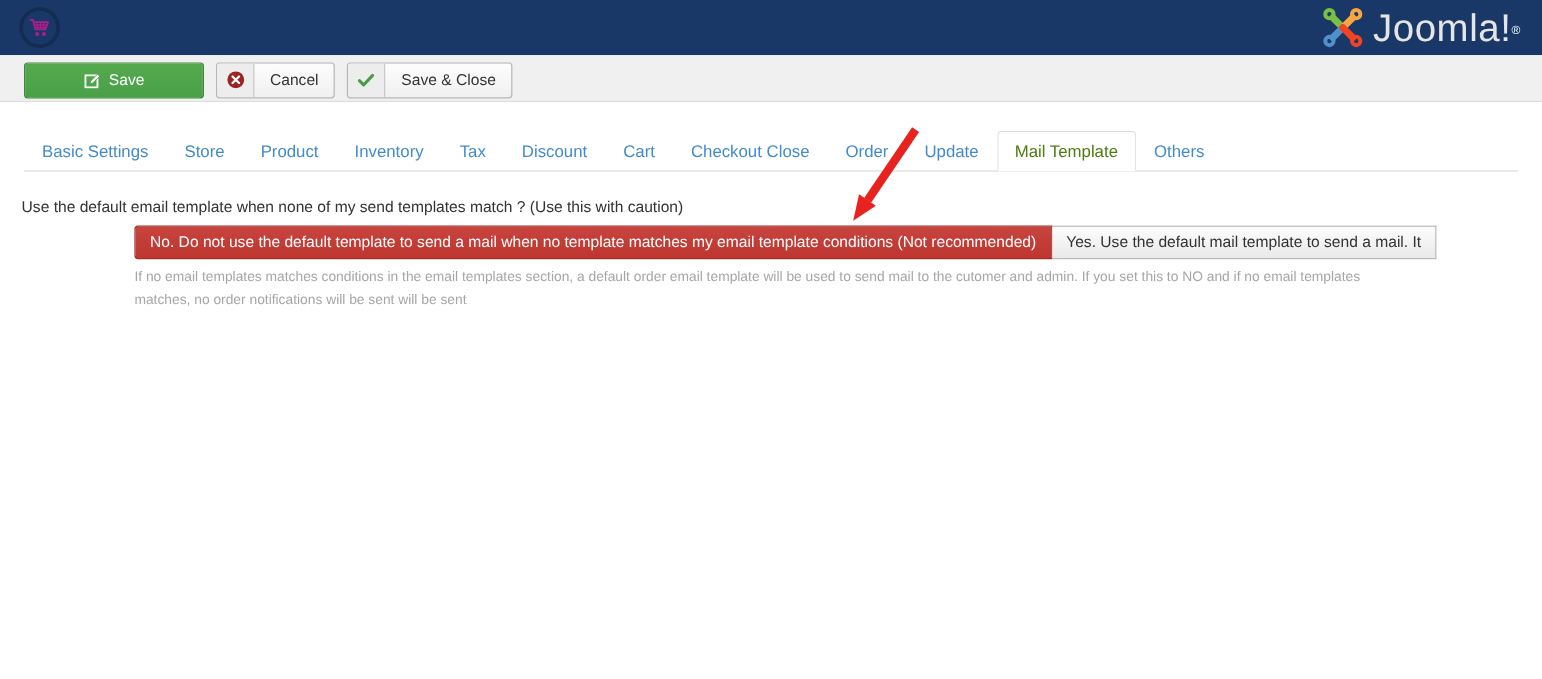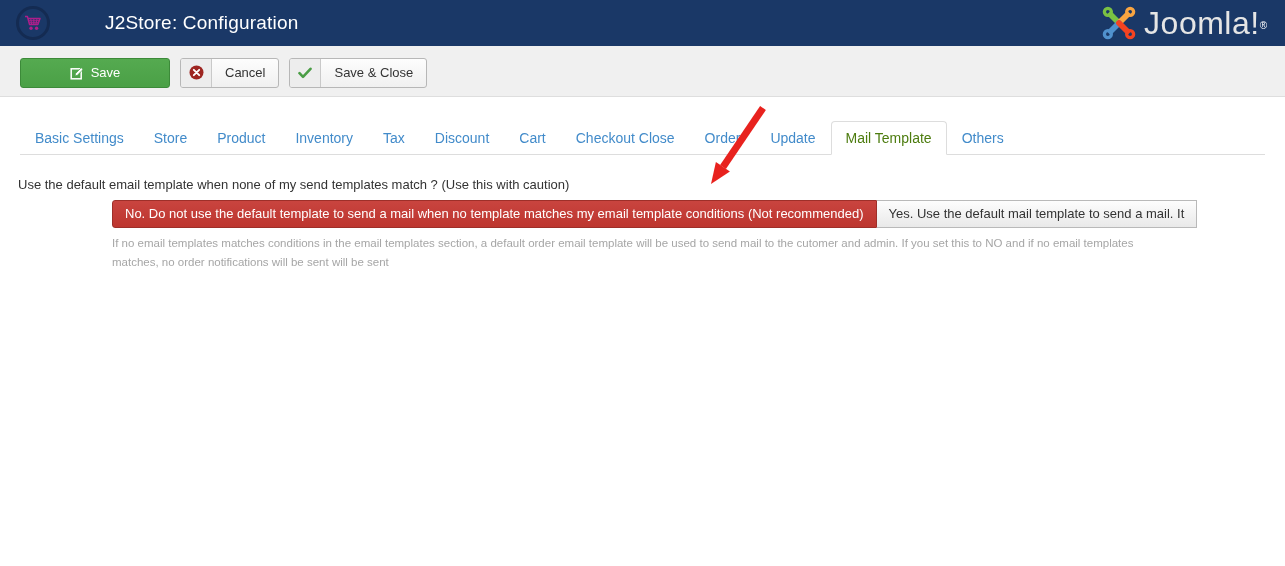--- a/index.html
+++ b/index.html
@@ -36,21 +36,21 @@
     letter-spacing:.2px;
   }
   .joomla-logo{display:flex;align-items:center;margin-right:4px;}
   .joomla-logo svg{margin-right:6px;}
   .joomla-text{color:#e5e5e5;font-size:32px;font-weight:400;letter-spacing:.5px;}
   .joomla-reg{color:#fff;font-size:10px;vertical-align:top;position:relative;top:2px;}
   
   .toolbar{
     background:var(--toolbar-bg);
     border-bottom:1px solid #dedede;
-    padding:13px 20px 10px 20px;height:51px;
+    padding:13px 20px 10px 20px;height:39px;
     display:flex;align-items:center;gap:10px;
   }
   .btn{
     height:30px;border-radius:3px;font-size:13px;
     font-family:inherit;cursor:pointer;display:inline-flex;
     align-items:center;color:#333;
   }
   .btn-save{
     width:150px;justify-content:center;gap:7px;
     background:linear-gradient(#55aa50,var(--save-green));
@@ -113,21 +113,20 @@
   <header class="topbar">
     <div class="brand-left">
       <span class="cart-badge">
         <svg width="20" height="20" viewBox="0 0 20 20">
           <path d="M2 3.5 h2.4 l2.2 8 h8.2 l2.2 -6 h-12" fill="none" stroke="var(--cart-magenta)" stroke-width="1.5" stroke-linejoin="round"></path>
           <path d="M7.6 5 l1 6 M10.8 5.5 v5.5 M14 5.5 l-1 5.5 M5.6 7.8 h11 M6.3 9.8 h9.6" stroke="var(--cart-magenta)" stroke-width="1.1"></path>
           <circle cx="8" cy="15.3" r="1.7" fill="var(--cart-magenta)"></circle>
           <circle cx="13.6" cy="15.3" r="1.7" fill="var(--cart-magenta)"></circle>
         </svg>
       </span>
-      <h1 class="page-title">J2Store: Configuration</h1>
     </div>
     <div class="joomla-logo">
       <svg width="38" height="38" viewBox="0 0 46 46">
         <g fill="none" stroke-linecap="round">
           <line x1="23" y1="23" x2="13" y2="13" stroke="#7ac143" stroke-width="7"></line>
           <circle cx="9.5" cy="9.5" r="4.2" stroke="#7ac143" stroke-width="4"></circle>
           <line x1="23" y1="23" x2="33" y2="13" stroke="#f9a541" stroke-width="7"></line>
           <circle cx="36.5" cy="9.5" r="4.2" stroke="#f9a541" stroke-width="4"></circle>
           <line x1="23" y1="23" x2="13" y2="33" stroke="#5091cd" stroke-width="7"></line>
           <circle cx="9.5" cy="36.5" r="4.2" stroke="#5091cd" stroke-width="4"></circle>

